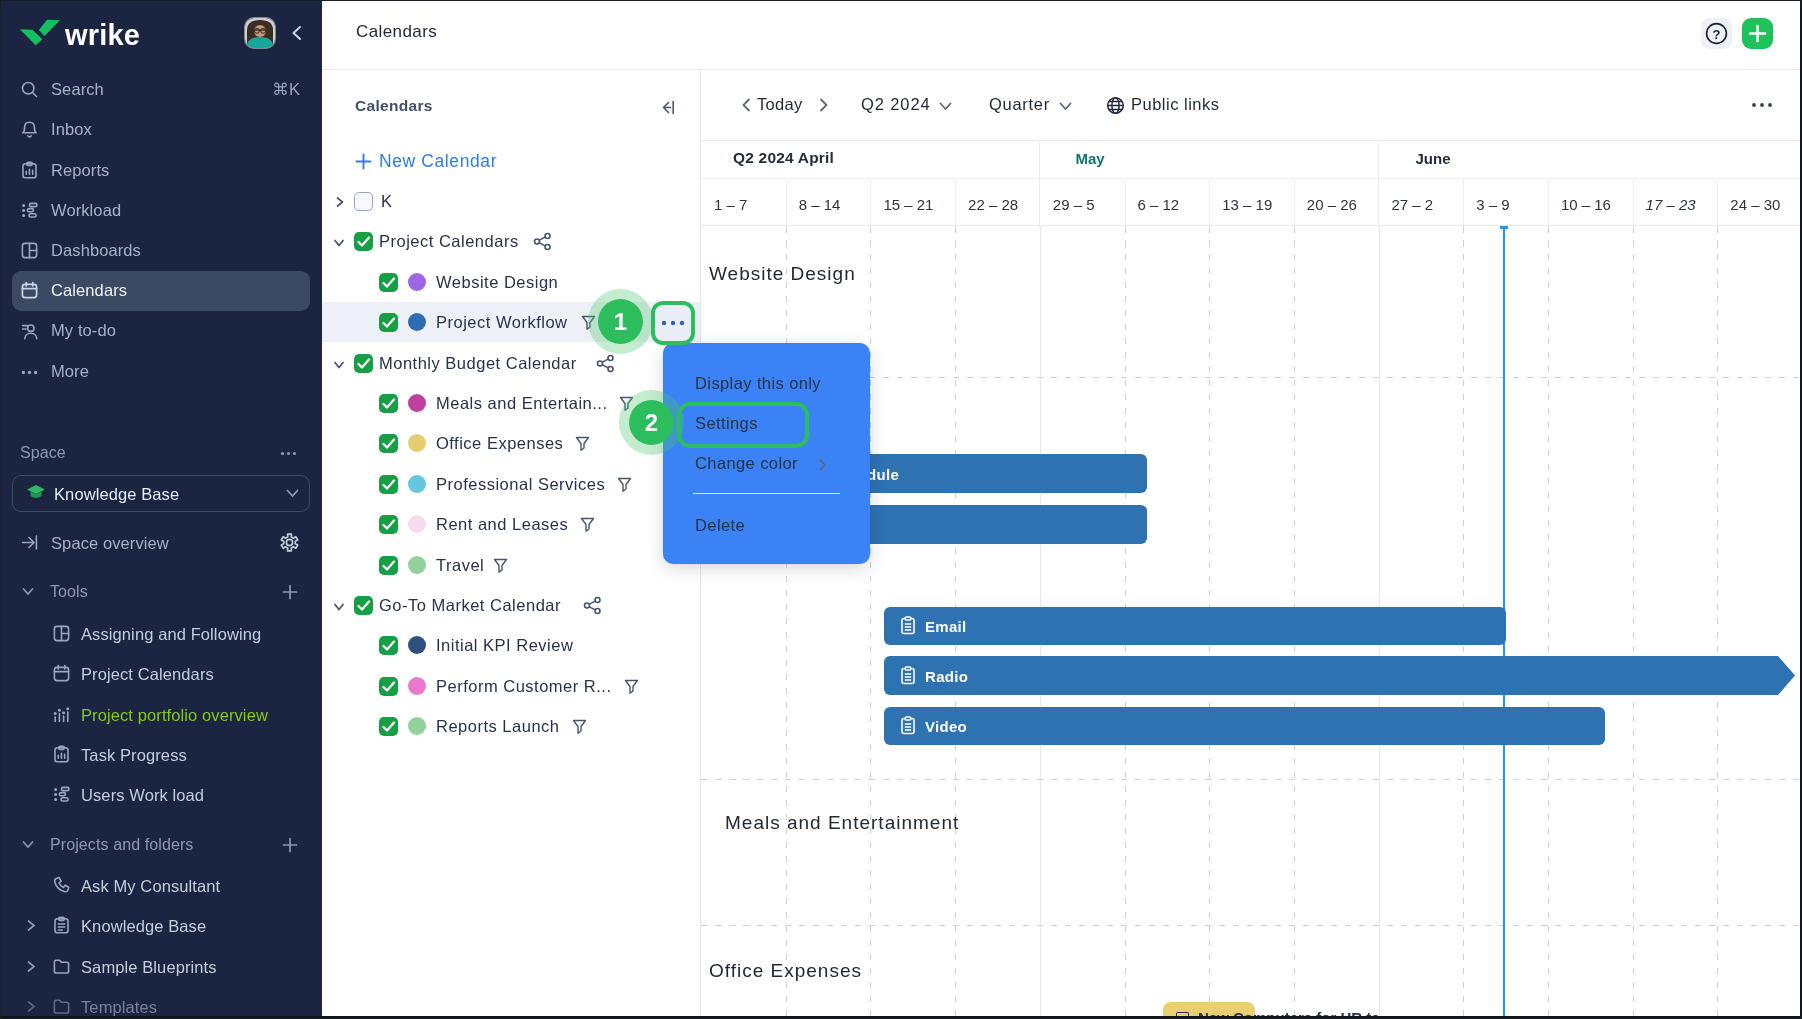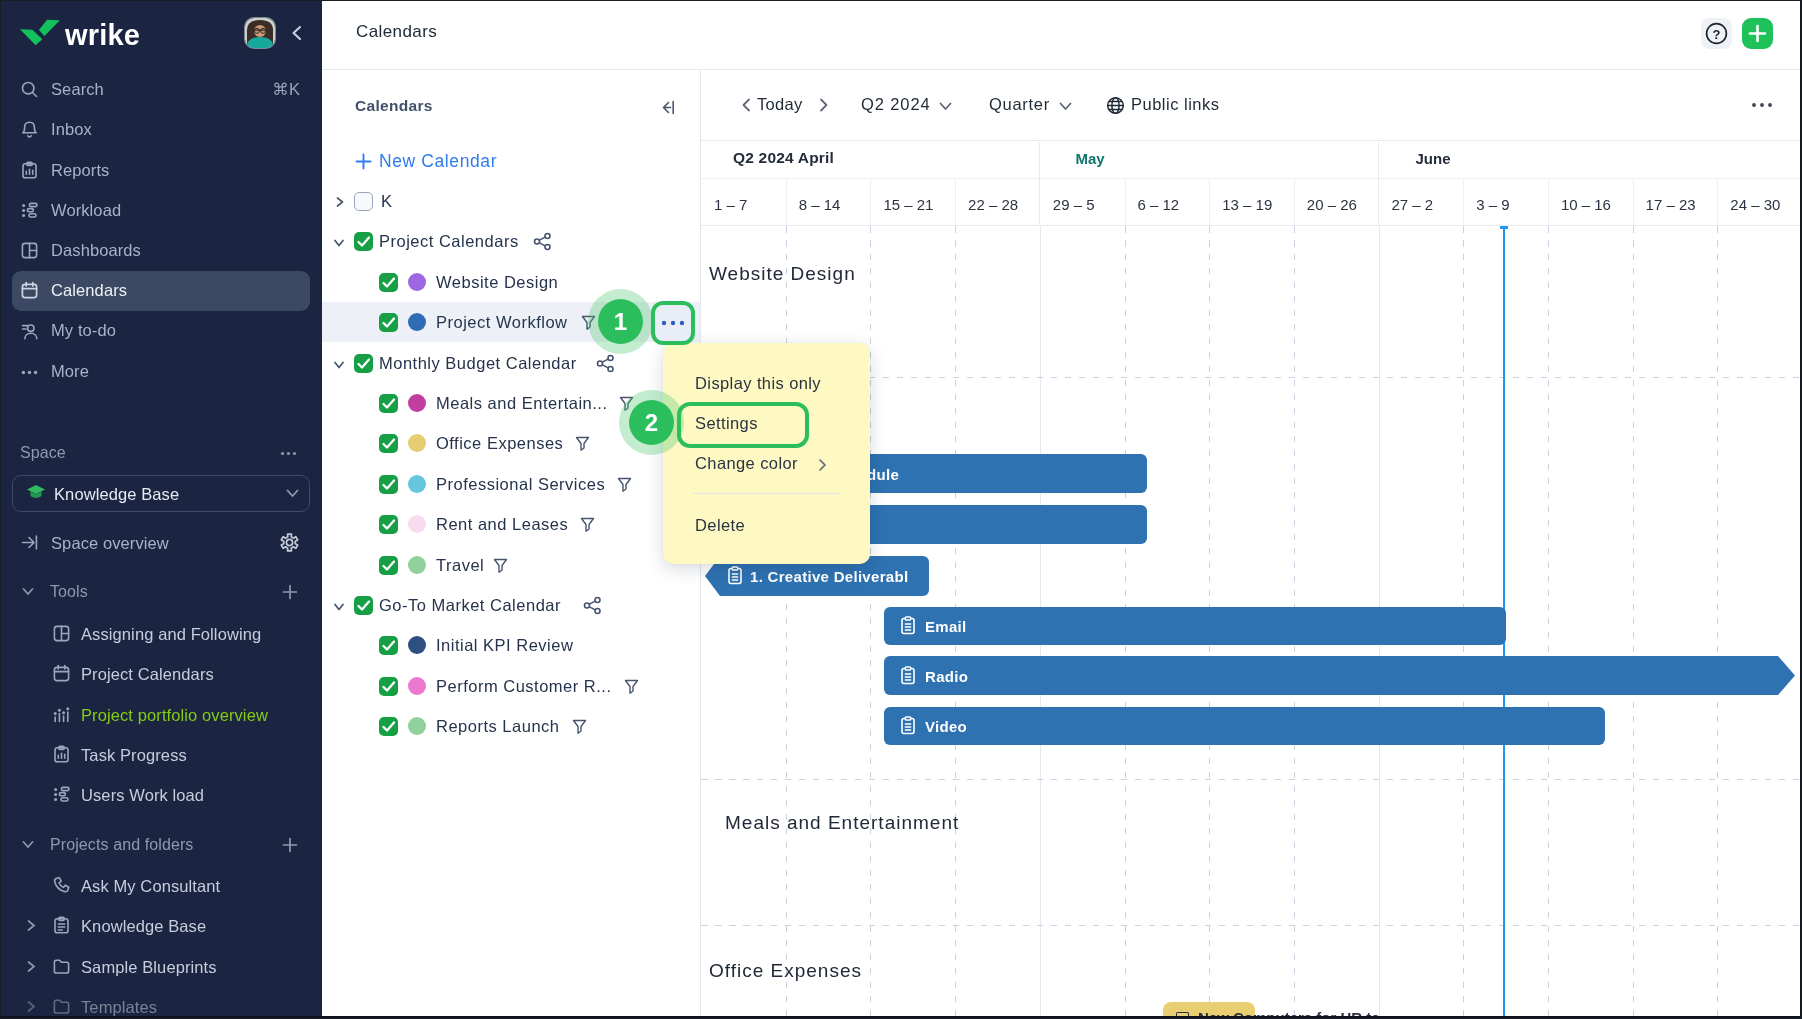--- a/index.html
+++ b/index.html
@@ -288,49 +288,41 @@
   <div class="wk" style="left:84.7px;">8 – 14</div>
   <div class="wk" style="left:169.4px;">15 – 21</div>
   <div class="wk" style="left:254.1px;">22 – 28</div>
   <div class="wk" style="left:338.8px;">29 – 5</div>
   <div class="wk" style="left:423.5px;">6 – 12</div>
   <div class="wk" style="left:508.2px;">13 – 19</div>
   <div class="wk" style="left:592.8px;">20 – 26</div>
   <div class="wk" style="left:677.5px;">27 – 2</div>
   <div class="wk" style="left:762.2px;">3 – 9</div>
   <div class="wk" style="left:846.9px;">10 – 16</div>
-  <div class="wk" style="left:931.6px;">17 – 23</div>
+  <div class="wk" style="left:931.6px;font-style:italic;">17 – 23</div>
   <div class="wk" style="left:1016.3px;">24 – 30</div>
   <div class="hdash" style="top:307px;"></div>
   <div class="hdash" style="top:709px;"></div>
   <div class="hdash" style="top:855px;"></div>
   <div class="seclab" style="left:8px;top:193px;">Website Design</div>
   <div class="seclab" style="left:24px;top:742px;text-align:right;">Meals and Entertainment</div>
   <div class="seclab" style="left:8px;top:890px;">Office Expenses</div>
 
   <div class="abs" style="left:802px;top:156px;width:2px;height:793px;background:#2297f0;"></div>
   <div class="abs" style="left:799px;top:156px;width:8px;height:3px;background:#2297f0;"></div>
 
   <div class="bar" style="left:5px;top:384px;width:441px;height:39px;">
     <svg class="abs" style="left:12px;top:10px" width="14" height="19" viewBox="0 0 14 19">
         <rect x="1" y="2.5" width="12" height="15" rx="2" fill="none" stroke="#fff" stroke-width="1.6"></rect>
         <rect x="4.2" y="1" width="5.6" height="3" rx="1" fill="#2e72b2" stroke="#fff" stroke-width="1.4"></rect>
         <path d="M3.8 8 h6.4 M3.8 11 h6.4 M3.8 14 h6.4" stroke="#fff" stroke-width="1.5"></path>
       </svg>
     <div class="blab" style="left:49px;">1. Project Schedule</div>
   </div>
   <div class="bar" style="left:5px;top:435px;width:441px;height:39px;"></div>
-  <div class="bar" style="left:4px;top:486px;width:224px;height:40px;border-radius:6px;clip-path:polygon(15px 0, 100% 0, 100% 100%, 15px 100%, 0 50%);">
-    <svg class="abs" style="left:23px;top:10px" width="14" height="19" viewBox="0 0 14 19">
-        <rect x="1" y="2.5" width="12" height="15" rx="2" fill="none" stroke="#fff" stroke-width="1.6"></rect>
-        <rect x="4.2" y="1" width="5.6" height="3" rx="1" fill="#2e72b2" stroke="#fff" stroke-width="1.4"></rect>
-        <path d="M3.8 8 h6.4 M3.8 11 h6.4 M3.8 14 h6.4" stroke="#fff" stroke-width="1.5"></path>
-      </svg>
-    <div class="blab" style="left:45px;">1. Creative Deliverabl</div>
-  </div>
   <div class="bar" style="left:183px;top:537px;width:622px;height:38px;">
     <svg class="abs" style="left:17px;top:9px" width="14" height="19" viewBox="0 0 14 19">
         <rect x="1" y="2.5" width="12" height="15" rx="2" fill="none" stroke="#fff" stroke-width="1.6"></rect>
         <rect x="4.2" y="1" width="5.6" height="3" rx="1" fill="#2e72b2" stroke="#fff" stroke-width="1.4"></rect>
         <path d="M3.8 8 h6.4 M3.8 11 h6.4 M3.8 14 h6.4" stroke="#fff" stroke-width="1.5"></path>
       </svg>
     <div class="blab" style="left:41px;">Email</div>
   </div>
   <div class="bar" style="left:183px;top:586px;width:911px;height:39px;border-radius:6px 0 0 6px;clip-path:polygon(0 0, calc(100% - 17px) 0, 100% 50%, calc(100% - 17px) 100%, 0 100%);">
     <svg class="abs" style="left:17px;top:10px" width="14" height="19" viewBox="0 0 14 19">
@@ -518,21 +510,21 @@
         <path d="M1.5 6 L5 9.5 L12 1.5" fill="none" stroke="#fff" stroke-width="2.3" stroke-linecap="round" stroke-linejoin="round"></path>
       </svg>
     </div>
   <div class="dot" style="left:86px;top:647px;background:#90d19c;"></div>
   <div class="tlab" style="left:114px;top:647px;">Reports Launch</div>
   <svg class="funnel" style="left:250px;top:649px" viewBox="0 0 15 15">
       <path d="M1.5 1.5 h12 L9 7.5 v4.5 l-3 2.2 v-6.7 Z" fill="none" stroke="#47556e" stroke-width="1.4" stroke-linejoin="round"></path>
     </svg>
   <div class="abs" style="left:378px;top:0;width:1px;height:949px;background:#e3e6ec;"></div>
 </div>
-<div id="popup" class="abs" style="left:663px;top:343px;width:207px;height:221px;background:#fef9c3;border-radius:10px;box-shadow:0 5px 18px rgba(20,30,50,.16), 0 0 2px rgba(20,30,50,.08);z-index:20;">
+<div id="popup" class="abs" style="left:663px;top:343px;width:207px;height:221px;background:#3b82f6;border-radius:10px;box-shadow:0 5px 18px rgba(20,30,50,.16), 0 0 2px rgba(20,30,50,.08);z-index:20;">
   <div class="abs" style="left:32px;top:31px;font-size:16.5px;letter-spacing:0.4px;color:#2a3342;white-space:nowrap;">Display this only</div>
   <div class="abs" style="left:32px;top:71px;font-size:16.5px;letter-spacing:0.4px;color:#2a3342;">Settings</div>
   <div class="abs" style="left:32px;top:111px;font-size:16.5px;letter-spacing:0.4px;color:#2a3342;">Change color</div>
   <svg class="abs" style="left:155px;top:115px" width="9" height="14" viewBox="0 0 9 14">
       <path d="M2 2 L7 7 L2 12" fill="none" stroke="#5e6878" stroke-width="1.7" stroke-linecap="round" stroke-linejoin="round"></path>
     </svg>
   <div class="abs" style="left:30px;top:150px;width:147px;height:1px;background:#e4e7ec;"></div>
   <div class="abs" style="left:32px;top:173px;font-size:16.5px;letter-spacing:0.4px;color:#2a3342;">Delete</div>
 </div>
 <div id="annot" class="abs" style="left:0;top:0;width:0;height:0;z-index:30;">

